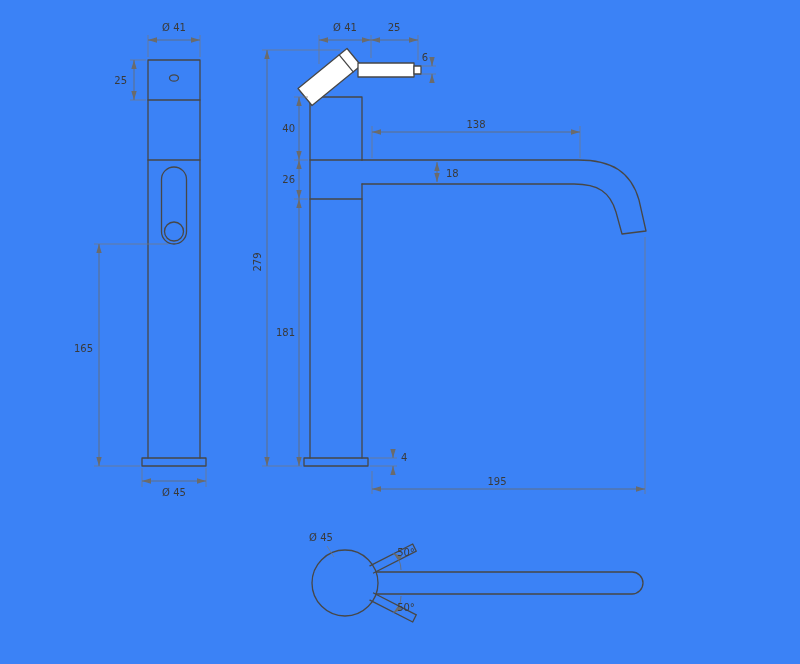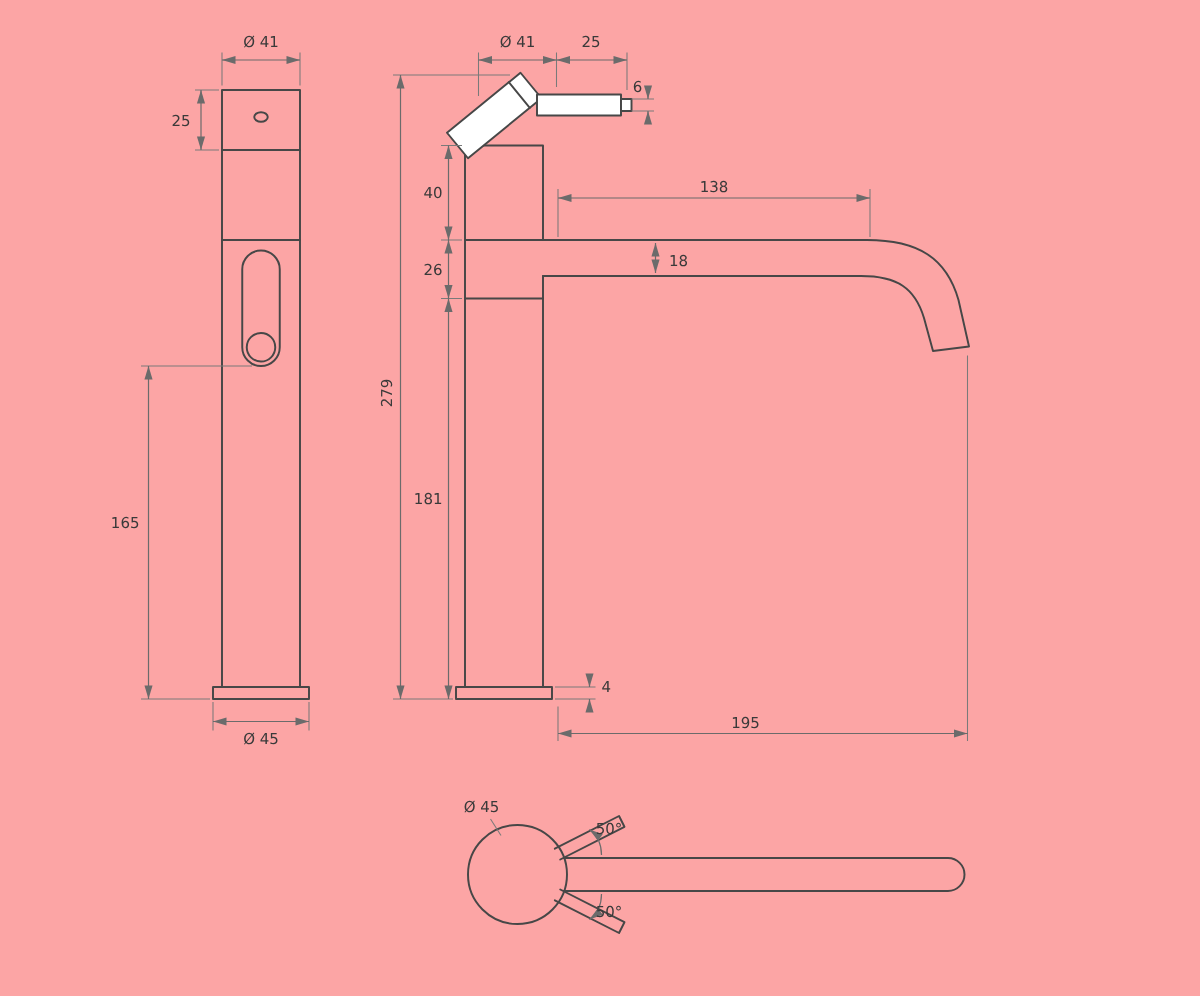--- a/index.html
+++ b/index.html
@@ -1,16 +1,16 @@
 <!DOCTYPE html>
 <html><head>
 <meta charset="utf-8">
 <style>
   html,body{margin:0;padding:0;background:#ffffff;}
-  .page{position:relative;width:800px;height:664px;background:#fca5a5;overflow:hidden;}
+  .page{position:relative;width:800px;height:664px;background:#3b82f6;overflow:hidden;}
   svg{display:block;}
   .obj{stroke:#474747;stroke-width:1.3;fill:none;stroke-linecap:round;stroke-linejoin:round;}
   .objf{stroke:#474747;stroke-width:1.3;fill:#ffffff;stroke-linejoin:round;}
   .ext{stroke:#7a7a7a;stroke-width:.7;fill:none;}
   .dim{stroke:#6b6b6b;stroke-width:.8;fill:none;marker-start:url(#arrS);marker-end:url(#arrE);}
   .dimo{stroke:#6b6b6b;stroke-width:.8;fill:none;marker-end:url(#arrE);}
   .dimtext{font-family:"DejaVu Sans",sans-serif;font-size:10px;fill:#3a3a3a;}
 </style>
 </head>
 <body>

